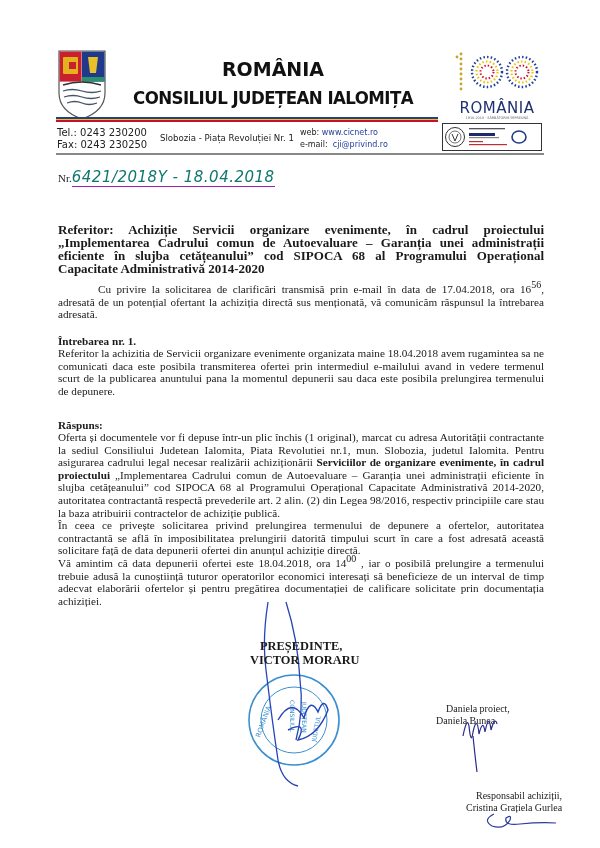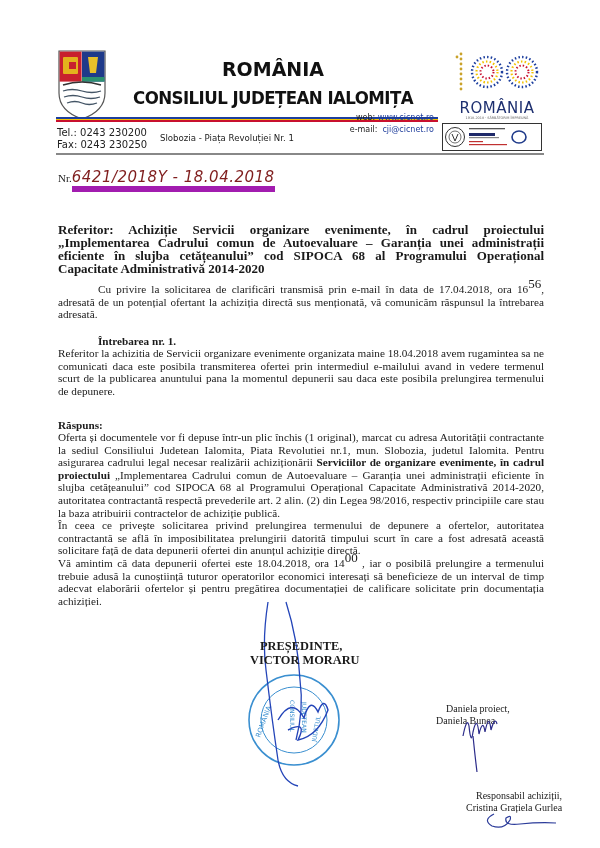--- a/index.html
+++ b/index.html
@@ -7,37 +7,37 @@
     .abs { position:absolute; }
     
     .crest { left:57px; top:49px; width:50px; height:72px; }
     .title1 { left:108px; top:58px; width:330px; text-align:center; font-family:"DejaVu Sans", sans-serif; font-weight:bold; font-size:19px; letter-spacing:0px; color:#111; }
     .title2 { left:108px; top:88px; width:330px; text-align:center; font-family:"DejaVu Sans", sans-serif; font-weight:bold; font-size:17.5px; letter-spacing:-0.6px; color:#111; transform:scaleX(0.95); transform-origin:center; }
     .centenar { left:447px; top:48px; width:100px; height:68px; }
     .tricolor { left:56px; top:117px; width:382px; height:5px; }
     .tricolor div { height:1.6px; }
     .contact-left { left:57px; top:127px; font-family:"DejaVu Sans", sans-serif; font-size:10px; line-height:12px; color:#222; }
     .contact-mid { left:160px; top:133px; font-family:"DejaVu Sans", sans-serif; font-size:8.6px; color:#222; }
-    .contact-right { left:300px; top:112px; width:134px; text-align:right; font-family:"DejaVu Sans", sans-serif; font-size:8px; line-height:12px; color:#222; }
+    .contact-right { left:300px; top:127px; width:134px; text-align:left; font-family:"DejaVu Sans", sans-serif; font-size:8px; line-height:12px; color:#222; }
     .contact-right .link { color:#1f3e9c; }
     .iso-badge { left:442px; top:123px; width:100px; height:28px; border:1.3px solid #333; box-sizing:border-box; background:#fff; }
     .header-rule { left:56px; top:153px; width:488px; height:1.5px; background:#888; }
     
     .regnr { left:58px; top:168px; font-size:11px; }
-    .regnr .hand { font-family:"DejaVu Sans", sans-serif; font-style:italic; color:#7f1d1d; font-size:15px; letter-spacing:0.5px; border-bottom:6px solid #a21caf;margin-top:20px; }
+    .regnr .hand { font-family:"DejaVu Sans", sans-serif; font-style:italic; color:#0f766e; font-size:15px; letter-spacing:0.5px; border-bottom:1px solid #a21caf;margin-top:20px; }
     
     .para { left:58px; width:486px; font-size:11.2px; line-height:12.6px; text-align:justify; }
     .bold { font-weight:bold; }
     .subject { top:223px; font-weight:bold; font-size:13px; line-height:13px; }
     .intro { top:283px; text-indent:40px; }
-    .q-head { top:335px; font-weight:bold;margin-left:40px; }
+    .q-head { top:335px; font-weight:bold; }
     .q-body { top:347px; }
     .a-head { top:419px; font-weight:bold; }
     .a-body { top:431px; }
-    sup { font-size:13px; line-height:0; }
+    sup { font-size:10px; line-height:0; }
     
     .pres { left:250px; top:639px; font-weight:bold; font-size:12.4px; line-height:14px; }
     .stamp { left:246px; top:672px; width:96px; height:96px; }
     .mgr { left:436px; top:703px; font-size:10px; line-height:12px; }
     .resp { left:466px; top:790px; font-size:10px; line-height:12px; }
     .sig { pointer-events:none; }
   </style>
 </head>
 <body>
 
@@ -88,21 +88,21 @@
   <div style="background:#c8102e"></div>
 </div>
 
 <div class="abs contact-left">
   <div>Tel.: 0243 230200</div>
   <div>Fax: 0243 230250</div>
 </div>
 <div class="abs contact-mid">Slobozia - Piața Revoluției Nr. 1</div>
 <div class="abs contact-right">
   <div><span>web:</span> <span class="link">www.cicnet.ro</span></div>
-  <div><span>e-mail:</span>&nbsp; <span class="link">cji@cicnet.ro</span></div>
+  <div><span>e-mail:</span>&nbsp; <span class="link">cji@privind.ro</span></div>
 </div>
 
 <div class="abs iso-badge">
   <svg width="98" height="26" viewBox="0 0 98 26">
     <circle cx="12" cy="13" r="9.5" fill="none" stroke="#333" stroke-width="1"></circle>
     <circle cx="12" cy="13" r="6" fill="none" stroke="#333" stroke-width="0.7"></circle>
     <path d="M9 10 L12 17 L15 10" fill="none" stroke="#333" stroke-width="1"></path>
     <rect x="26" y="4" width="36" height="1.3" fill="#555"></rect>
     <rect x="26" y="9" width="26" height="3" fill="#1f2a6a"></rect>
     <rect x="26" y="13" width="30" height="1.2" fill="#888"></rect>

